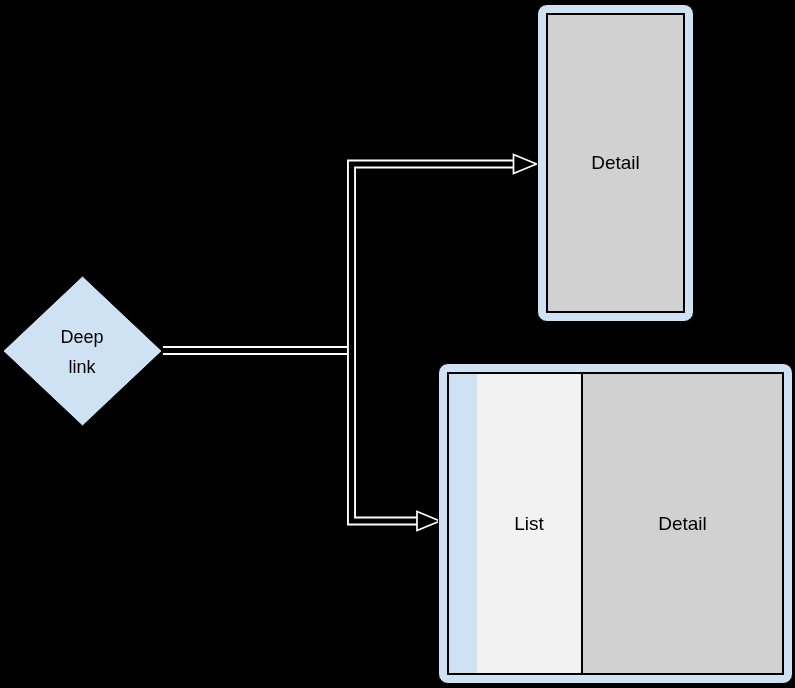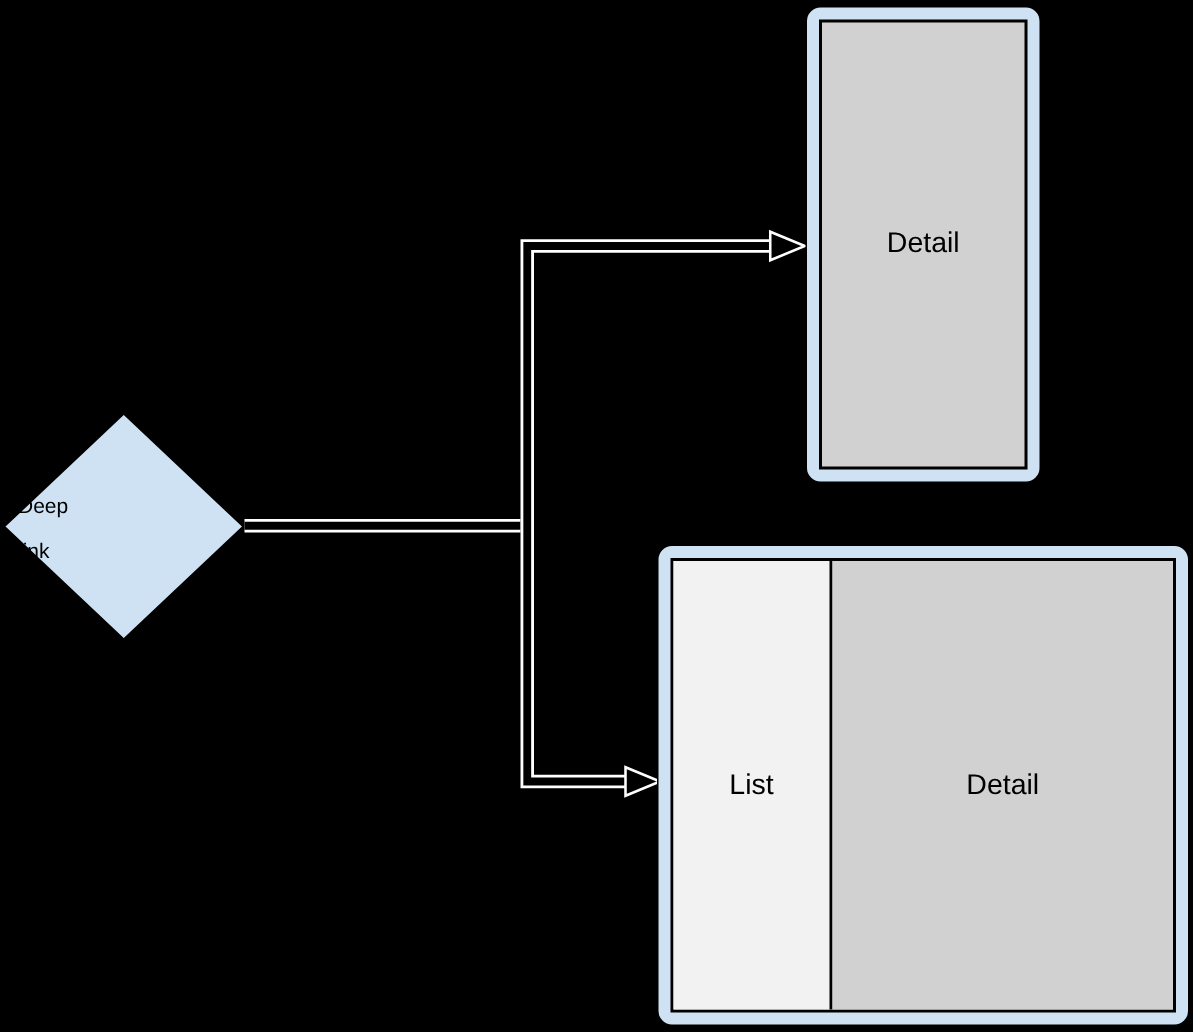--- a/index.html
+++ b/index.html
@@ -30,22 +30,22 @@
   .arrowhead { fill: #000000; stroke: #ffffff; stroke-width: 1.7; stroke-linejoin: miter; }
   .diamond-shape { fill: #cfe2f3; stroke: #000000; stroke-width: 1; }
 
   
   .diamond-label {
     position: absolute;
     left: 12px;
     top: 322px;
     width: 140px;
     height: 60px;
-    text-align: left;
-    font-size: 14px;
+    text-align: center;
+    font-size: 18px;
     line-height: 30px;
     white-space: pre-line;
   }
 
   
   .frame {
     position: absolute;
     background: #cfe2f3;
     border: 1px solid #000000;
     border-radius: 10px;
@@ -85,20 +85,21 @@
     display: flex;
     box-sizing: border-box;
   }
   .list-pane {
     width: 104px;
     background: #f2f2f2;
     border-right: 2px solid #000000;
     display: flex;
     align-items: center;
     justify-content: center;
+    margin-left: 28px;
   }
   .detail-pane {
     flex: 1;
     background: #d1d1d1;
     display: flex;
     align-items: center;
     justify-content: center;
   }
   .screen-label {
     font-size: 19px;

